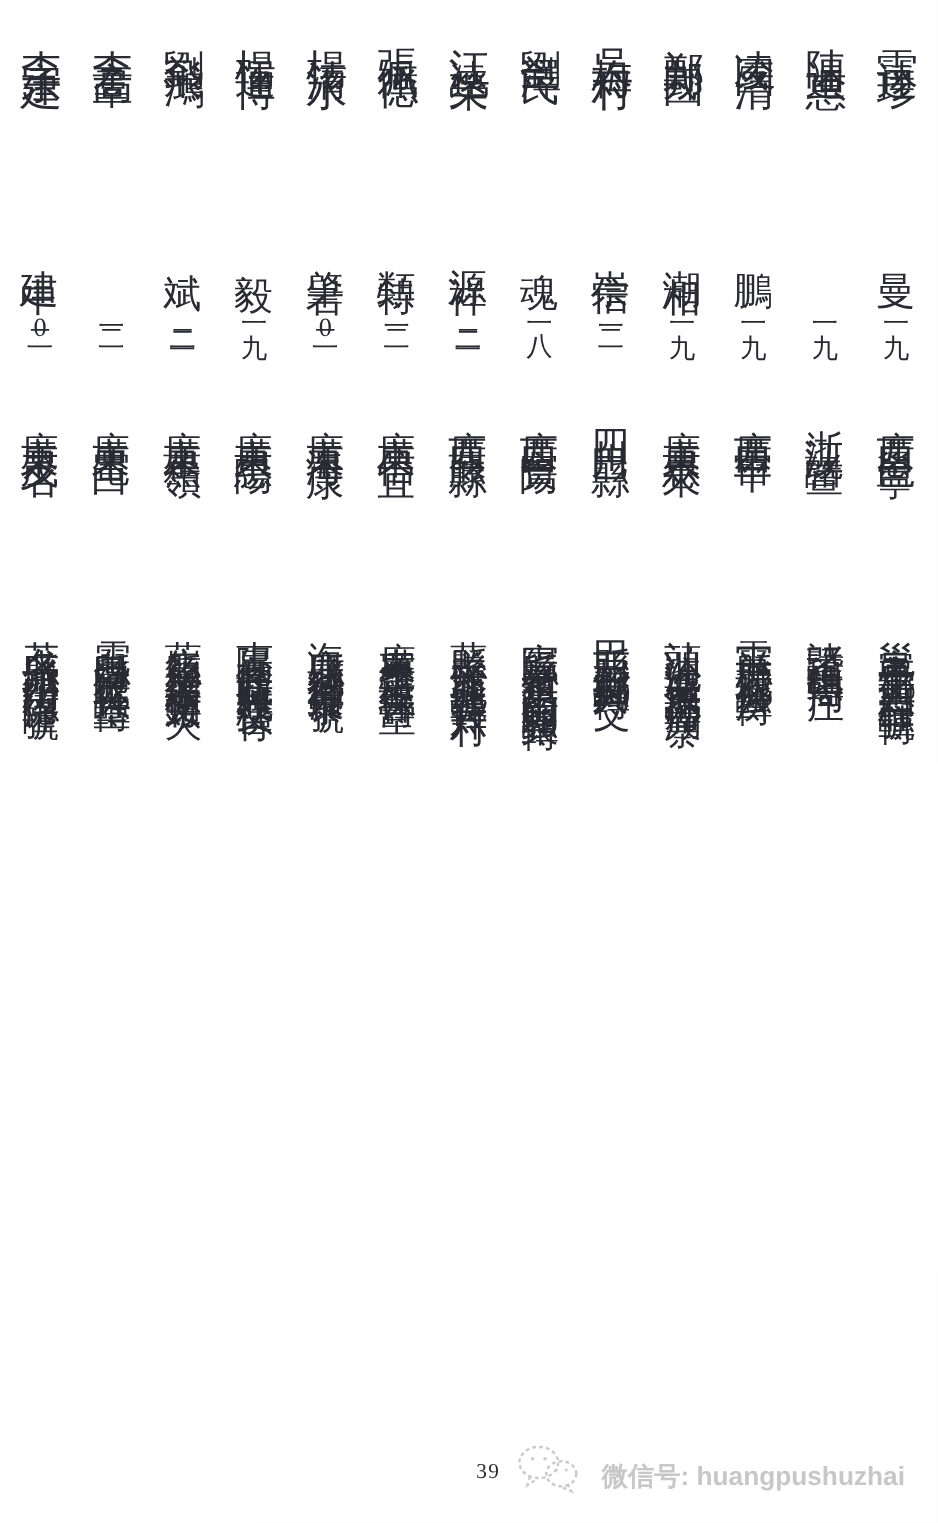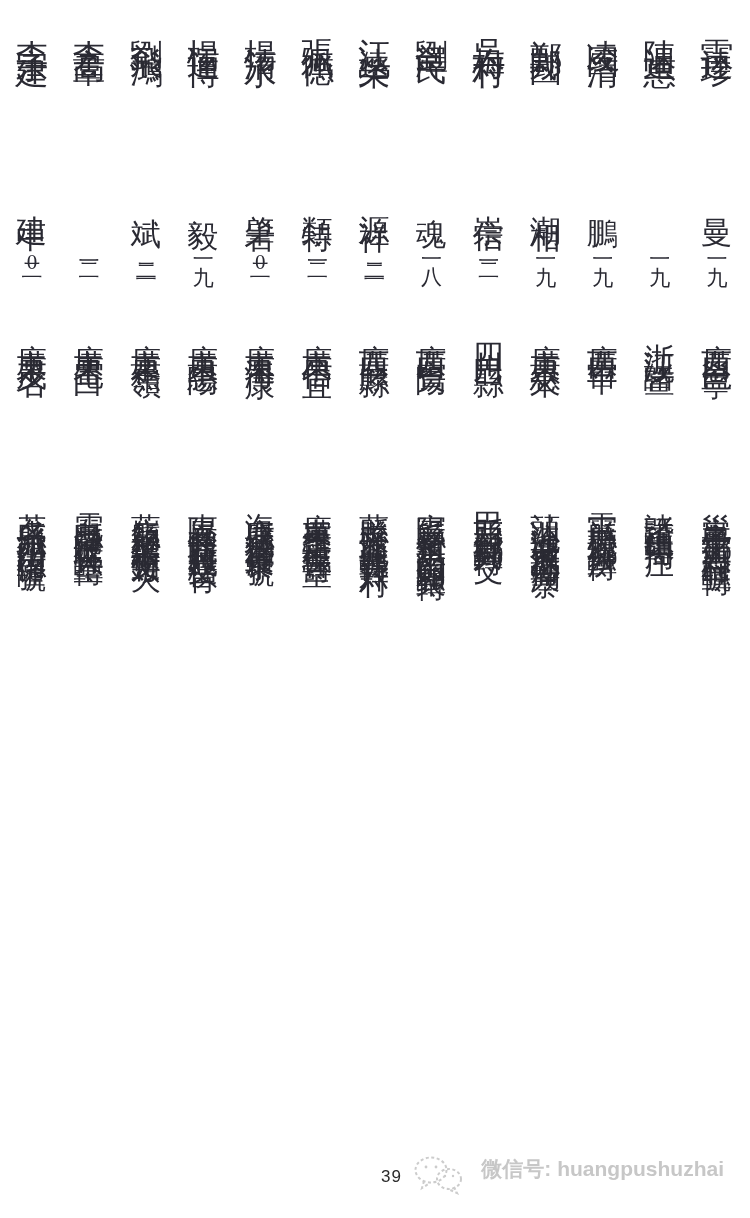--- a/index.html
+++ b/index.html
@@ -69,30 +69,30 @@
     letter-spacing:8px;
   }
   .seg-address{
     top:476px;
     font-size:30px;
     letter-spacing:5px;
   }
   .page-number{
     position:absolute;
     left:381px;top:1167px;
-    font-family:Liberation Sans, sans-serif;
+    font-family:Liberation Serif, serif;
     font-size:17px;
     letter-spacing:1px;
     color:#2b2b2b;
   }
   .watermark{
     position:absolute;
     right:26px;top:1155px;
     display:flex;
-    align-items:flex-start;
+    align-items:flex-end;
     gap:17px;
     color:var(--wm);
     font-family:"Liberation Sans",sans-serif;
     font-size:21px;
     font-weight:bold;
   }
   .wechat-icon{display:block;}
 </style>
 </head>
 <body>

